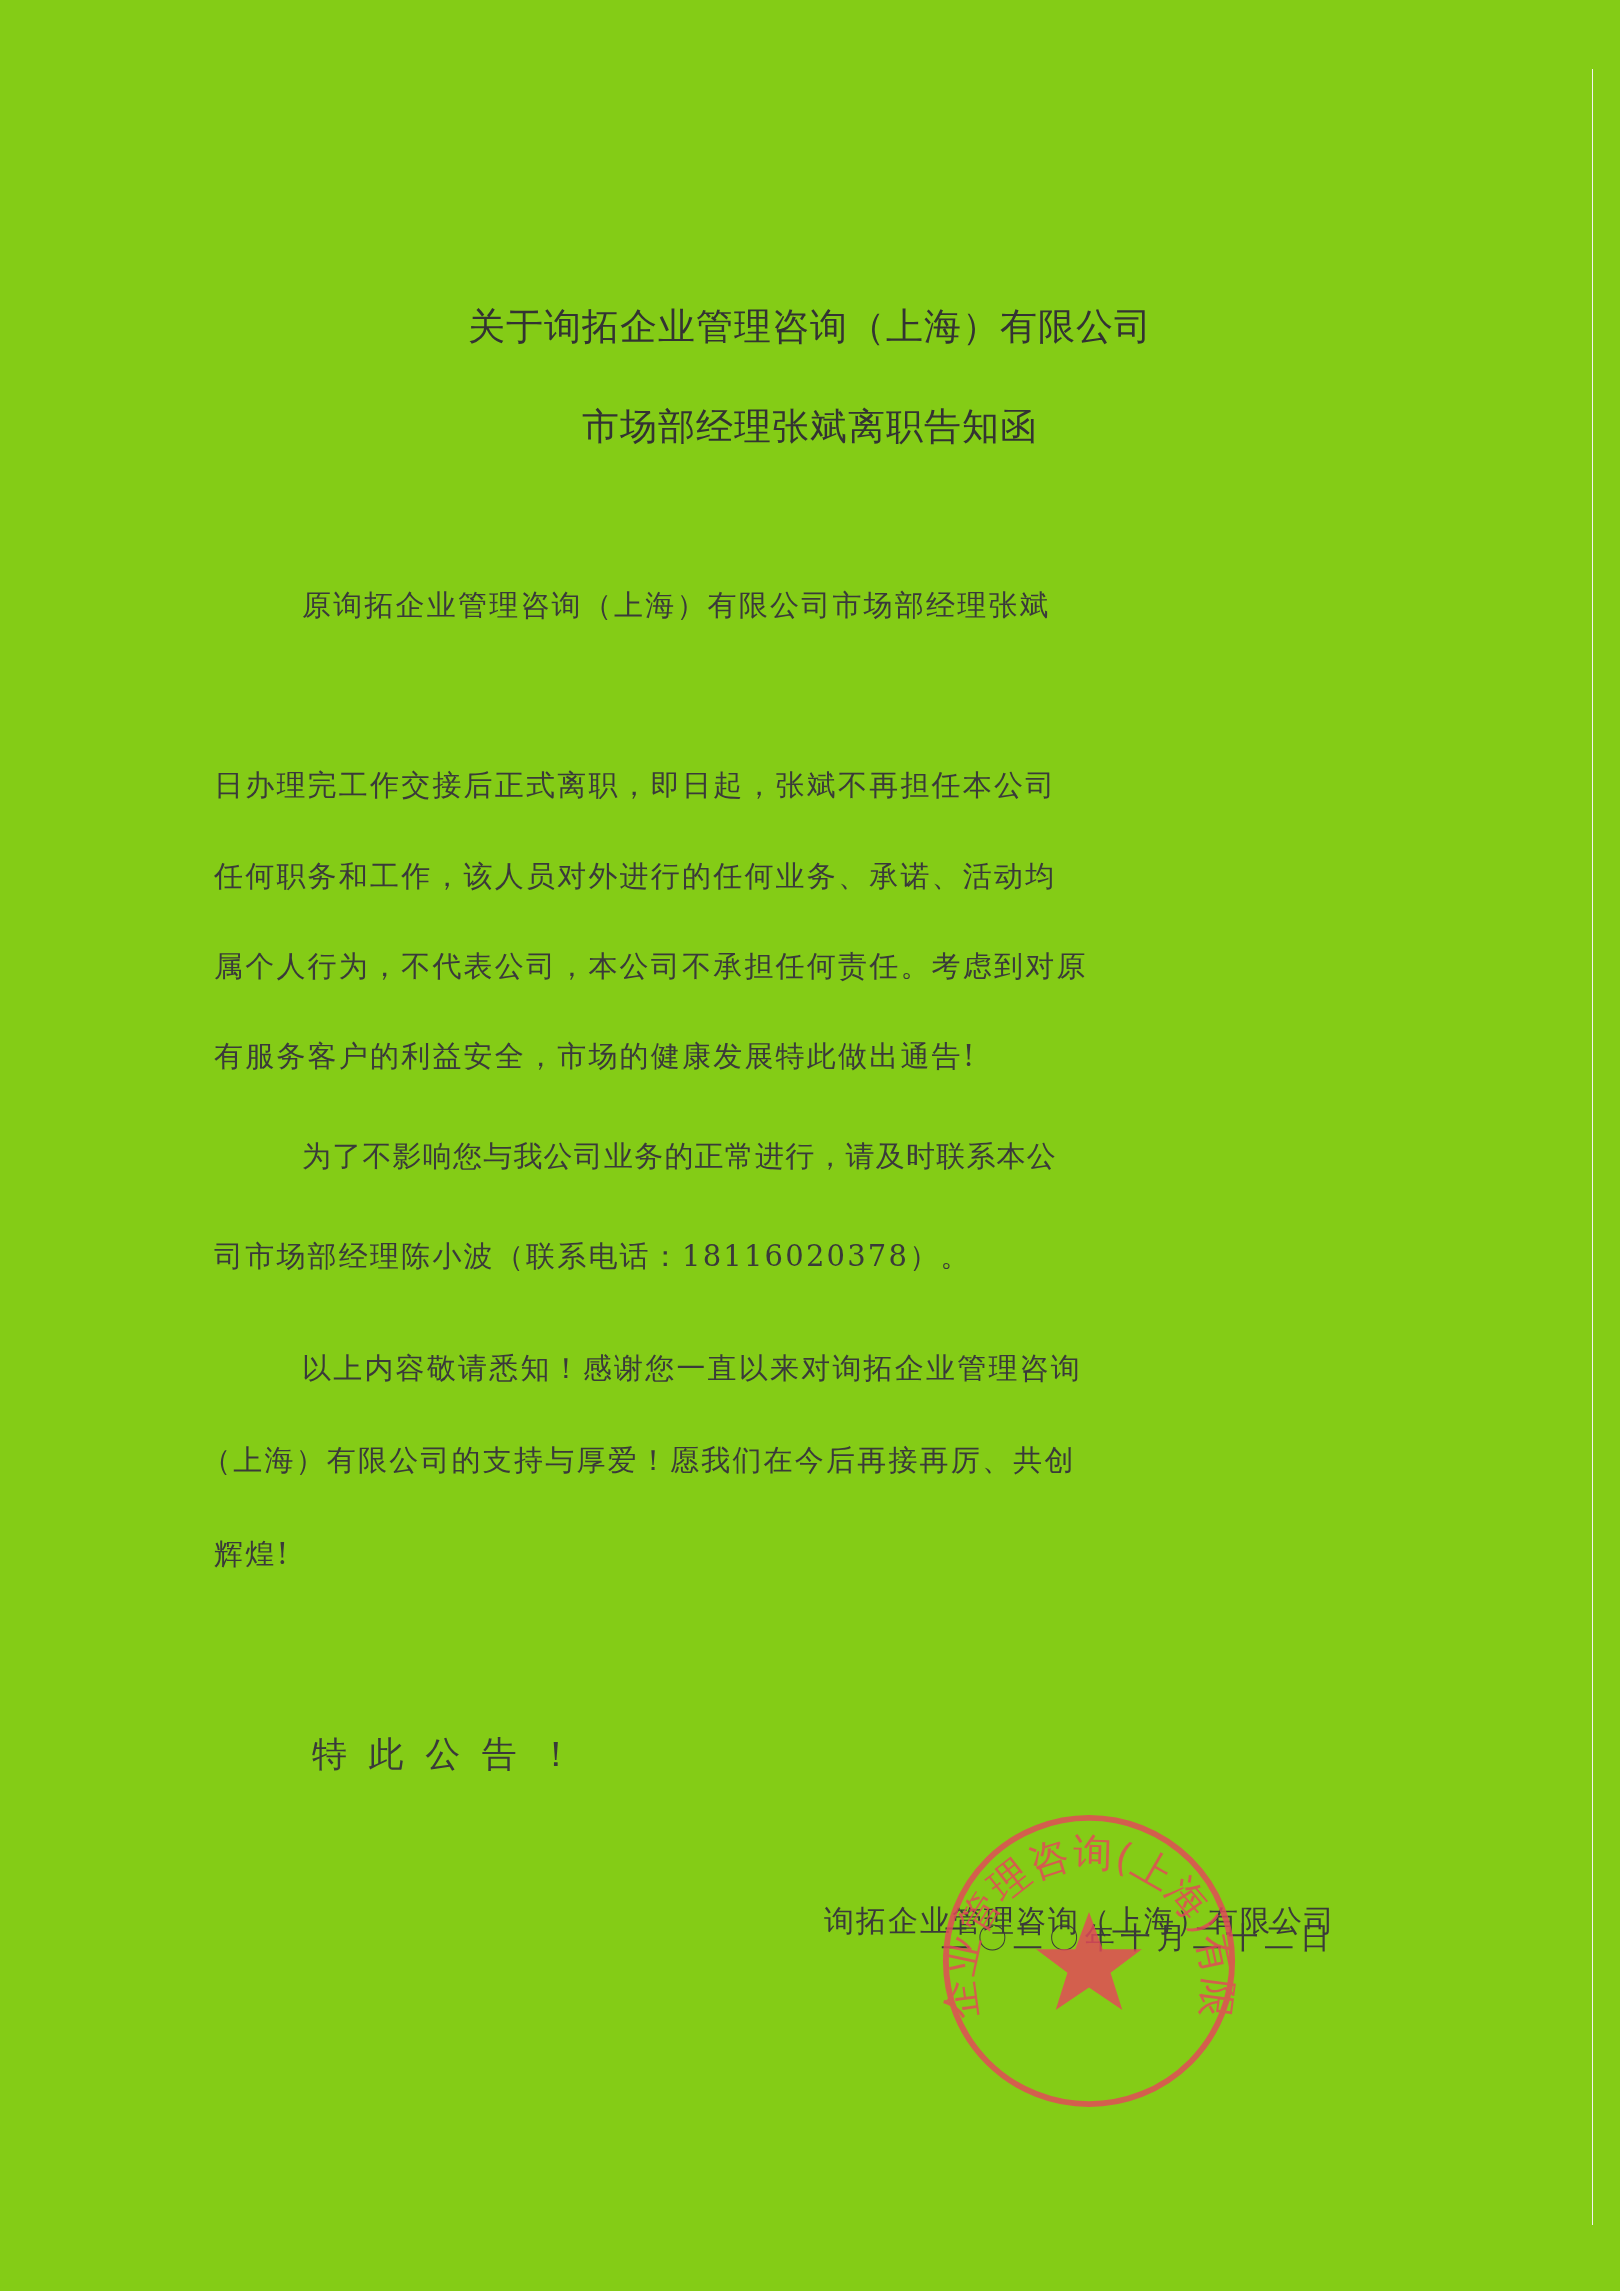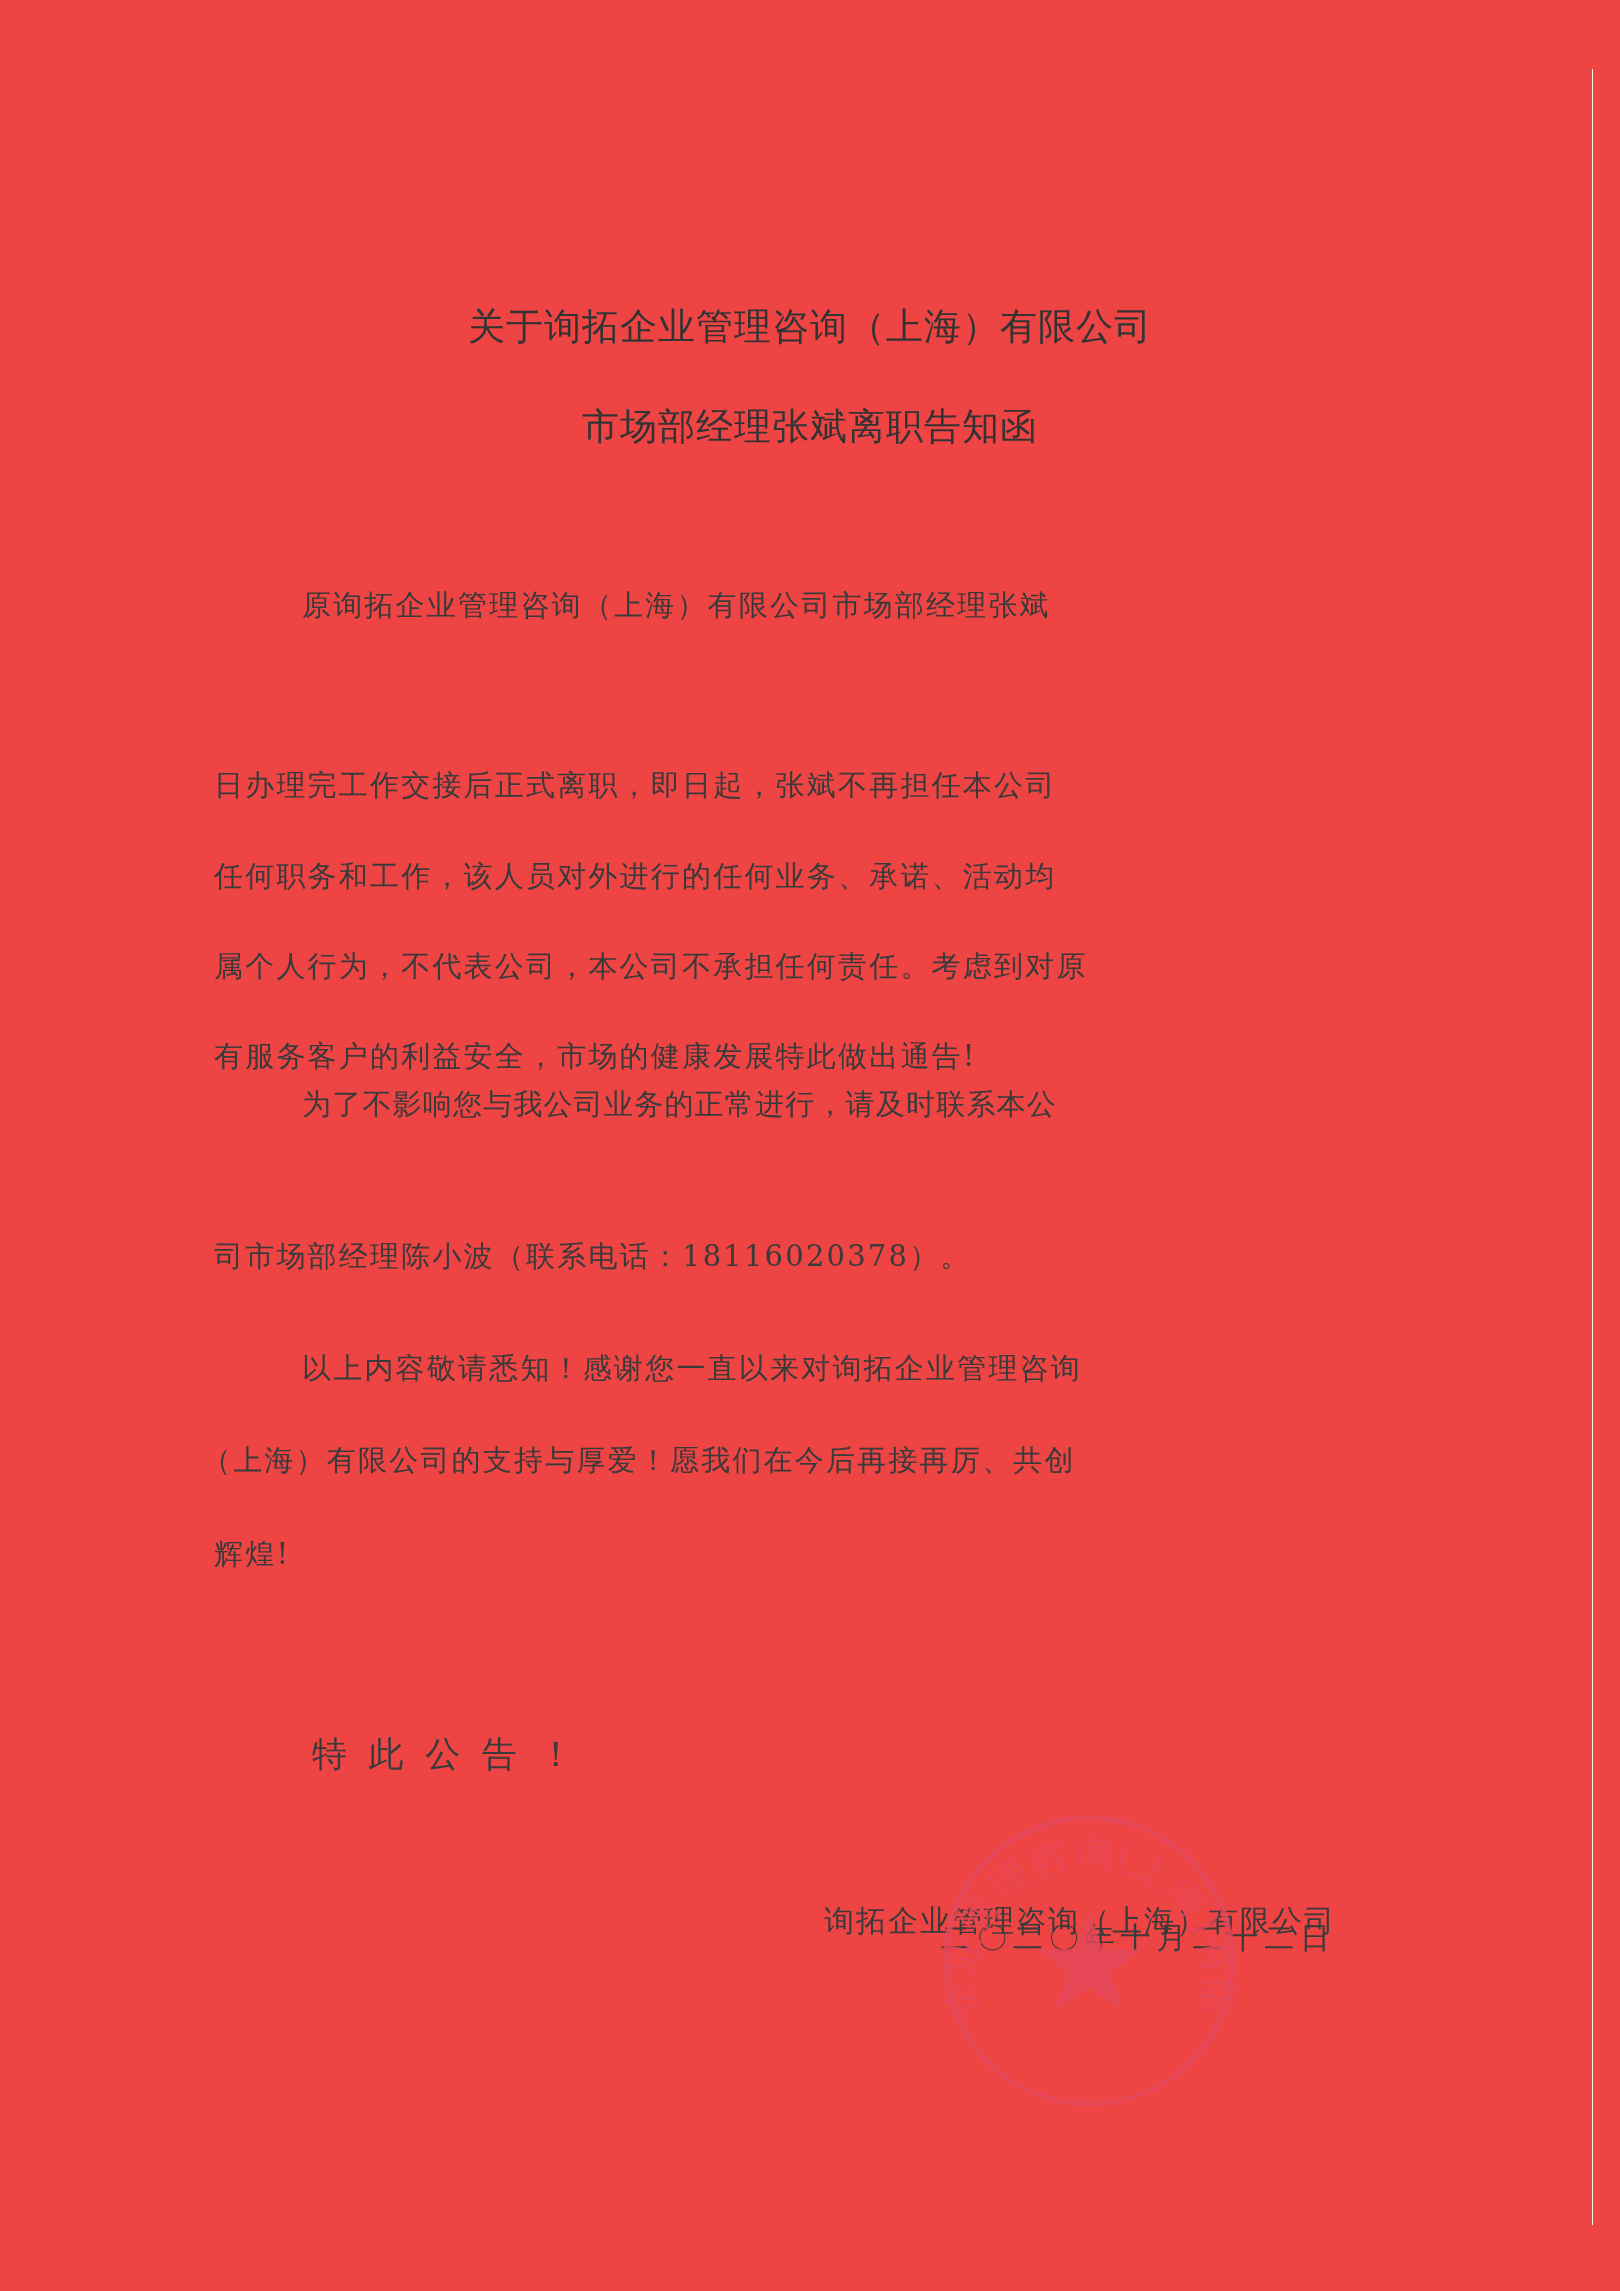--- a/index.html
+++ b/index.html
@@ -1,18 +1,18 @@
 <!DOCTYPE html>
 <html><head>
   <meta charset="utf-8">
   <style>
     html, body { margin: 0; padding: 0; background: #ffffff; }
     body { width: 1620px; height: 2292px; position: relative; overflow: hidden;
            font-family: "DejaVu Serif", "Liberation Serif", serif; color: #3a3a3a; }
-    .page { position: absolute; left: 0; top: 0; width: 1620px; height: 2292px; background: #ef4444; }
+    .page { position: absolute; left: 0; top: 0; width: 1620px; height: 2292px; background: #84cc16; }
     .scan-edge { position: absolute; right: 27.4px; top: 69px; width: 1px; height: 2156px; background: #f2f2f2; }
     .title { position: absolute; left: 0; width: 1620px; text-align: center; font-size: 37px;
              letter-spacing: 1px; color: #333; white-space: nowrap; }
     .title.l1 { top: 302px; }
     .title.l2 { top: 402px; }
     .line { position: absolute; left: 214px; width: 1127px; font-size: 29px; color: #3a3a3a;
             white-space: nowrap; letter-spacing: 2.2px; }
     .indent { left: 302px; }
     .closing { position: absolute; left: 312px; top: 1731px; font-size: 35px; letter-spacing: 21.6px;
                color: #3a3a3a; white-space: nowrap; text-align: center; }
@@ -31,21 +31,21 @@
 
   <div class="title l1">关于询拓企业管理咨询（上海）有限公司</div>
   <div class="title l2">市场部经理张斌离职告知函</div>
 
   <div class="line indent" style="top:586px">原询拓企业管理咨询（上海）有限公司市场部经理张斌</div>
   <div class="line" style="top:766px">日办理完工作交接后正式离职，即日起，张斌不再担任本公司</div>
   <div class="line" style="top:857px">任何职务和工作，该人员对外进行的任何业务、承诺、活动均</div>
   <div class="line" style="top:947px">属个人行为，不代表公司，本公司不承担任何责任。考虑到对原</div>
   <div class="line" style="top:1037px">有服务客户的利益安全，市场的健康发展特此做出通告!</div>
 
-  <div class="line indent" style="top:1085px; letter-spacing:1.2px">为了不影响您与我公司业务的正常进行，请及时联系本公</div>
+  <div class="line indent" style="top:1137px; letter-spacing:1.2px">为了不影响您与我公司业务的正常进行，请及时联系本公</div>
   <div class="line" style="top:1237px">司市场部经理陈小波（联系电话：18116020378）。</div>
 
   <div class="line" style="top:1441px; left:202px">（上海）有限公司的支持与厚爱！愿我们在今后再接再厉、共创</div>
   <div class="line indent" style="top:1349px">以上内容敬请悉知！感谢您一直以来对询拓企业管理咨询</div>
   <div class="line" style="top:1535px">辉煌!</div>
 
   <div class="closing">特此公告！</div>
 
   <div class="sig company">询拓企业管理咨询（上海）有限公司</div>
   <div class="sig date">二〇二〇年十月二十二日</div>

